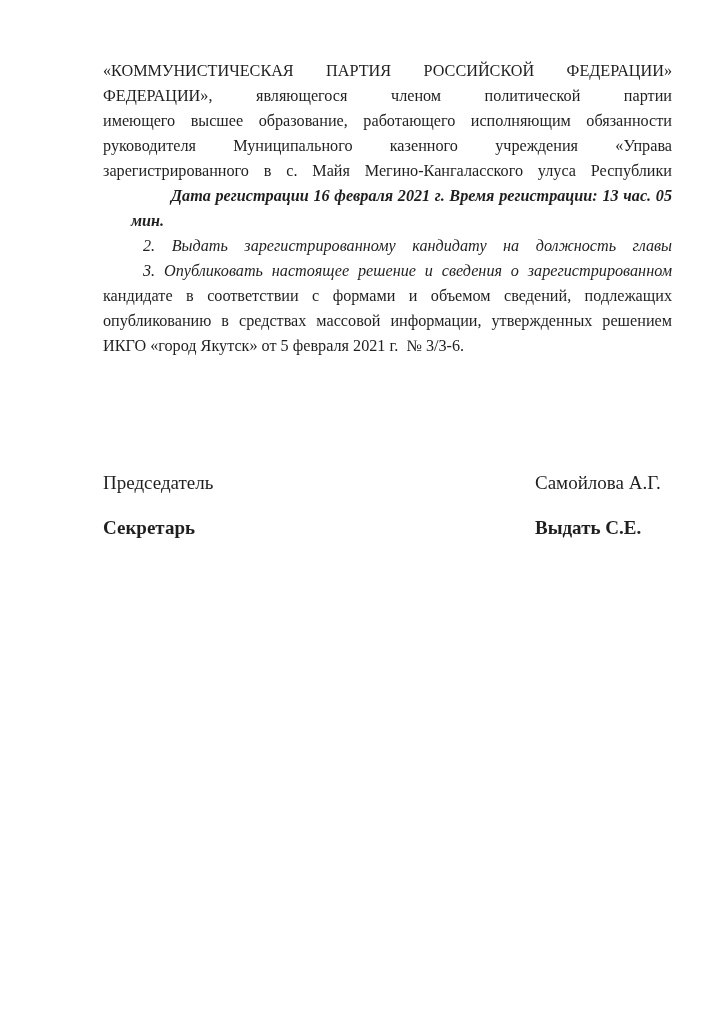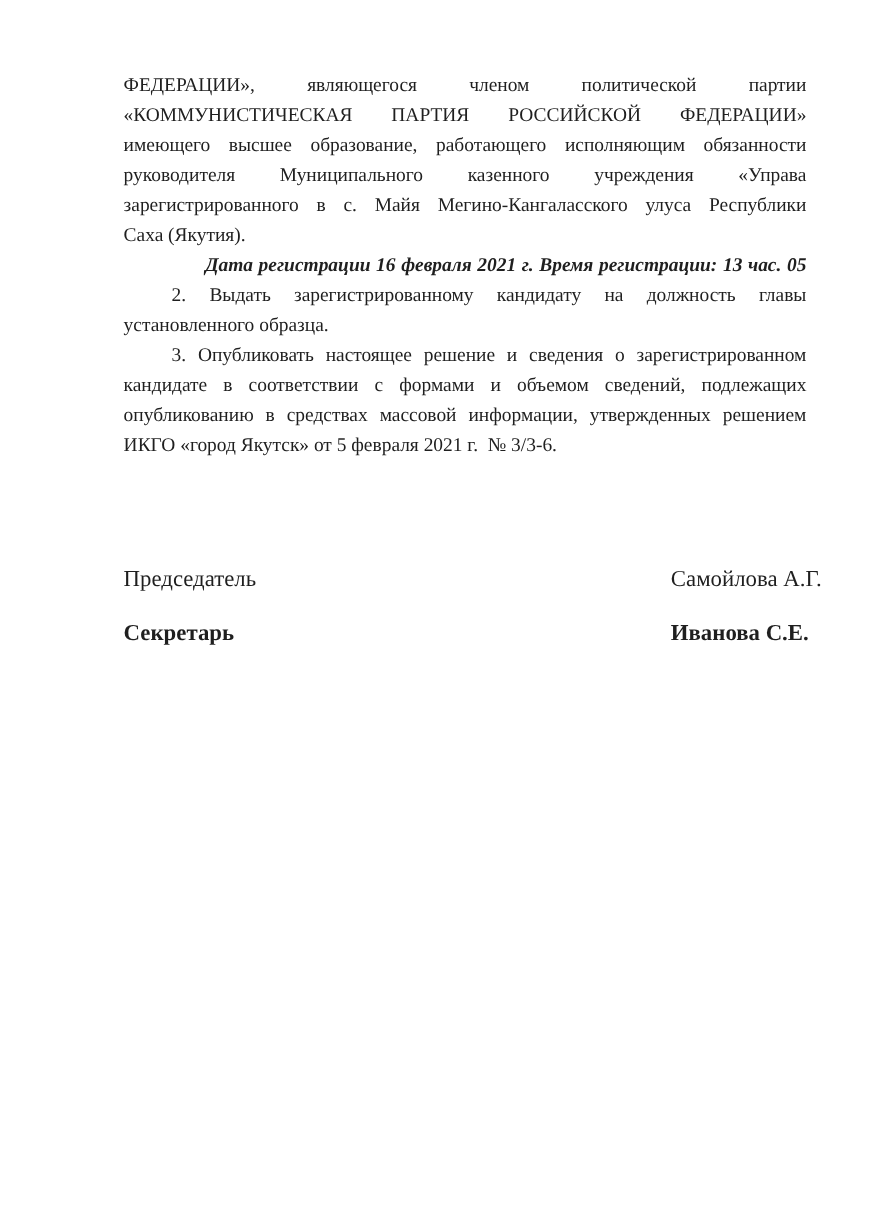--- a/index.html
+++ b/index.html
@@ -19,64 +19,62 @@
     width: 569px;
   }
   .ln {
     font-size: 16.2px;
     line-height: 25px;
   }
   .j {
     text-align: justify;
     text-align-last: justify;
   }
-  .ind { text-indent: 40px; }
+  .ind { text-indent: 40px; font-style: italic; }
   .em  { font-weight: bold; font-style: italic; margin-left: 28px; }
   .sig-block {
     position: absolute;
     left: 103px;
     top: 470px;
     width: 569px;
   }
   .sig-row {
     position: relative;
     height: 25px;
     font-size: 19px;
     line-height: 25px;
   }
   .sig-row + .sig-row { margin-top: 20px; font-weight: bold; }
   .sig-name {
     position: absolute;
     left: 432px;
     top: 0;
     white-space: nowrap;
-    margin-left: 24px;
   }
 </style>
 </head>
 <body>
 
 <div class="text-block">
+  <div class="ln j">«КОММУНИСТИЧЕСКАЯ ПАРТИЯ РОССИЙСКОЙ ФЕДЕРАЦИИ»</div>
   <div class="ln j">ФЕДЕРАЦИИ», являющегося членом политической партии</div>
-  <div class="ln j">«КОММУНИСТИЧЕСКАЯ ПАРТИЯ РОССИЙСКОЙ ФЕДЕРАЦИИ»</div>
   <div class="ln j">имеющего высшее образование, работающего исполняющим обязанности</div>
   <div class="ln j">руководителя Муниципального казенного учреждения «Управа</div>
   <div class="ln j">зарегистрированного в с. Майя Мегино-Кангаласского улуса Республики</div>
-  <div class="ln">Саха (Якутия).</div>
   <div class="ln j ind em">Дата регистрации 16 февраля 2021 г. Время регистрации: 13 час. 05</div>
+  <div class="ln em">мин.</div>
   <div class="ln j ind">2. Выдать зарегистрированному кандидату на должность главы</div>
-  <div class="ln">установленного образца.</div>
   <div class="ln j ind">3. Опубликовать настоящее решение и сведения о зарегистрированном</div>
   <div class="ln j">кандидате в соответствии с формами и объемом сведений, подлежащих</div>
   <div class="ln j">опубликованию в средствах массовой информации, утвержденных решением</div>
   <div class="ln">ИКГО «город Якутск» от 5 февраля 2021 г.&nbsp; № 3/3-6.</div>
 </div>
 
 <div class="sig-block">
   <div class="sig-row">
     <span class="sig-role">Председатель</span>
     <span class="sig-name">Самойлова А.Г.</span>
   </div>
   <div class="sig-row">
     <span class="sig-role">Секретарь</span>
-    <span class="sig-name">Иванова С.Е.</span>
+    <span class="sig-name">Выдать С.Е.</span>
   </div>
 </div>
 
 </body></html>

